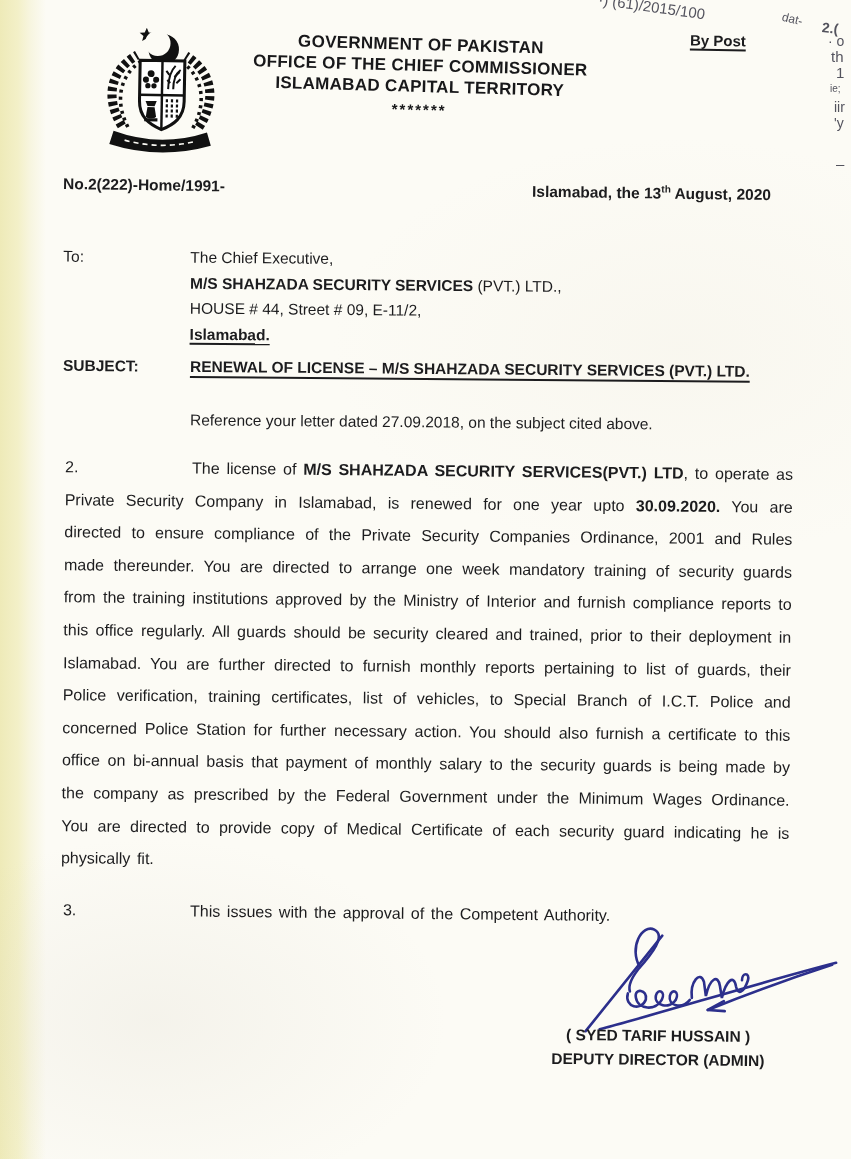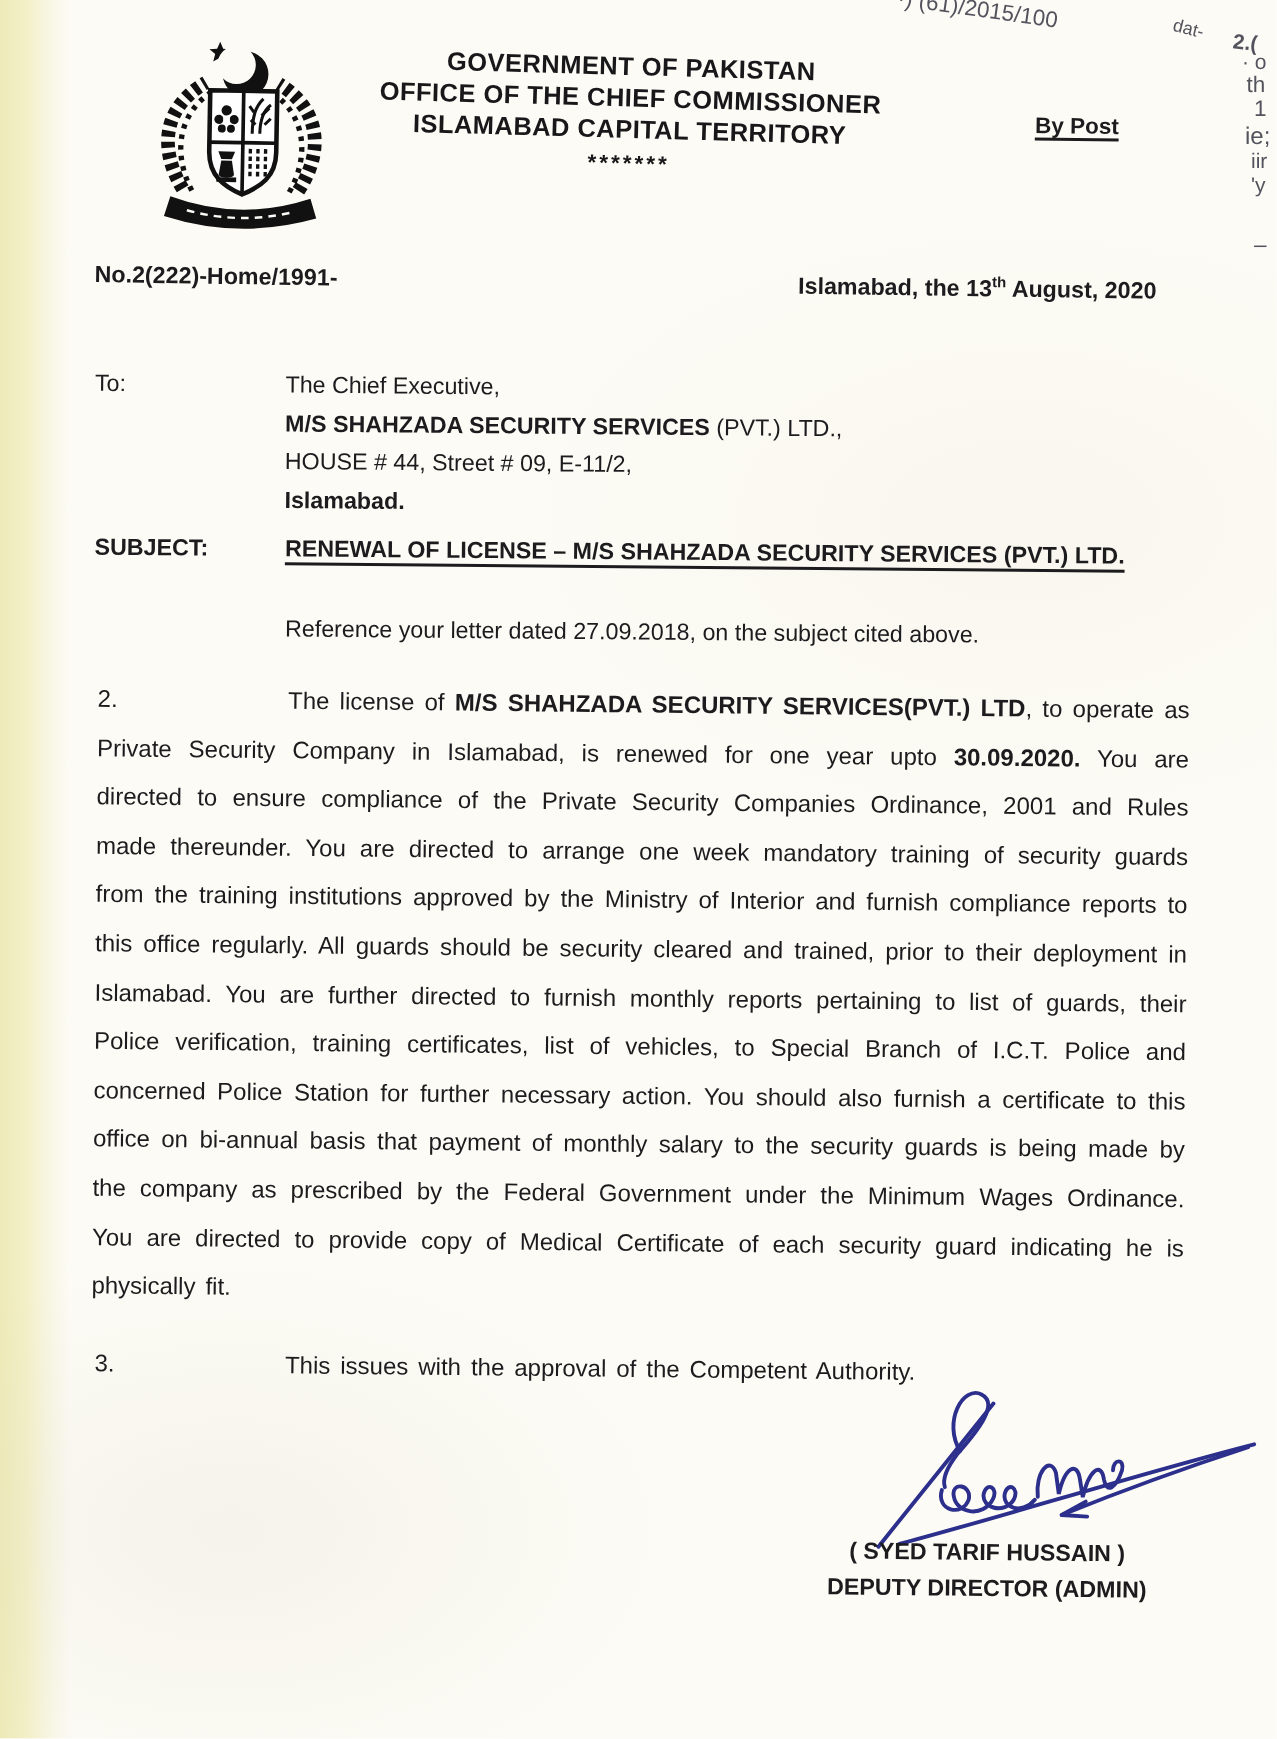--- a/index.html
+++ b/index.html
@@ -13,21 +13,21 @@
     font-family:"Liberation Sans", sans-serif;
     color:#1c1c1e;
   }
   .abs{position:absolute;}
   
   .emblem{left:95px;top:24px;width:132px;height:132px;transform:rotate(1deg);}
   .hdr{left:225px;top:34px;width:390px;text-align:center;transform:rotate(1.6deg);
        font-weight:700;font-size:17px;line-height:21px;letter-spacing:.3px;color:#18181a;}
   .hdr .stars{font-size:15px;letter-spacing:2px;margin-top:2px;font-weight:700;}
   .bypost{left:690px;top:32px;font-weight:700;font-size:15px;transform:rotate(.8deg);
-          text-decoration:underline;text-underline-offset:3px;text-decoration-thickness:1.5px;margin-top:44px;}
+          text-decoration:underline;text-underline-offset:3px;text-decoration-thickness:1.5px;}
   
   .refrow{left:63px;top:180px;width:708px;display:flex;justify-content:space-between;
           transform:rotate(.8deg);font-weight:700;font-size:15.5px;}
   .refrow sup{font-size:10px;}
   
   .addr{left:63px;top:246px;width:560px;transform:rotate(.5deg);font-size:15.5px;line-height:25.5px;}
   .addr .to{display:inline-block;width:127px;vertical-align:top;}
   .addr .lines{display:inline-block;vertical-align:top;}
   
   .subjrow{left:63px;top:360px;width:740px;transform:rotate(.5deg);font-size:15.5px;}
@@ -35,34 +35,34 @@
   .subjrow .txt{font-weight:700;text-decoration:underline;text-underline-offset:3.5px;text-decoration-thickness:1.5px;}
   .refline{left:190px;top:414px;width:620px;transform:rotate(.5deg);font-size:15.5px;}
   
   .para{left:63px;width:728px;font-size:16px;line-height:32.6px;text-align:justify;
         word-spacing:2.2px;transform:rotate(.6deg);}
   .para .num{position:absolute;left:0;top:0;}
   .para .body{text-indent:127px;}
   .p2{top:455px;}
   .p3{top:898px;text-align:left;}
   b,.b{font-weight:700;}
-  .u{text-underline-offset:3px;text-decoration-thickness:1.5px;}
+  .u{text-decoration:underline;text-underline-offset:3px;text-decoration-thickness:1.5px;}
   
   .sig{left:570px;top:920px;width:285px;height:115px;transform:rotate(.4deg);}
   .signame{left:536px;top:1024px;width:244px;text-align:center;font-weight:700;
            font-size:15.5px;line-height:24px;transform:rotate(.6deg);}
   
   .art{position:absolute;color:rgba(45,45,60,.82);font-weight:700;white-space:nowrap;}
   .a1{left:598px;top:-2px;font-size:15px;transform:rotate(8deg);font-weight:400;}
   .a2{left:782px;top:12px;font-size:12px;transform:rotate(14deg);font-weight:400;}
   .a3{left:822px;top:20px;font-size:14px;transform:rotate(6deg);}
   .a4{left:828px;top:33px;font-size:14px;font-weight:400;}
   .a5{left:831px;top:48px;font-size:15px;font-weight:400;}
   .a6{left:836px;top:64px;font-size:15px;font-weight:400;}
-  .a7{left:830px;top:83px;font-size:16px;font-weight:400;}
+  .a7{left:830px;top:83px;font-size:10px;font-weight:400;}
   .a8{left:834px;top:99px;font-size:14px;font-weight:400;}
   .a9{left:834px;top:115px;font-size:14px;font-weight:400;}
   .a10{left:836px;top:155px;font-size:15px;font-weight:400;}
 </style>
 </head>
 <body>
 
 <div id="page">
 
   <svg class="abs emblem" viewBox="0 0 130 130" aria-hidden="true">

